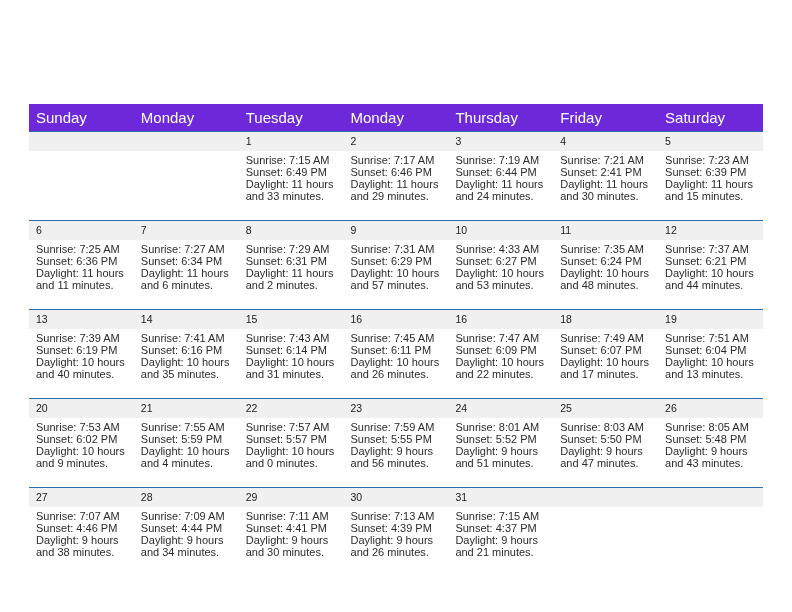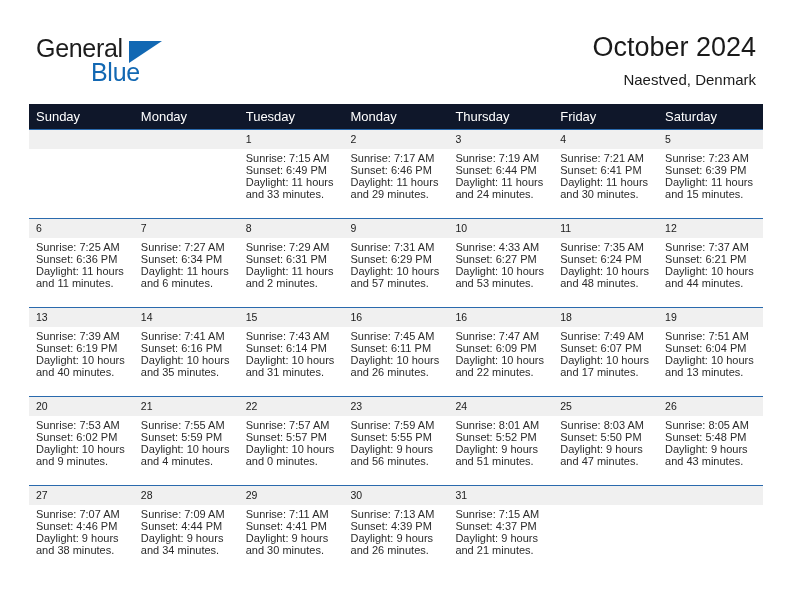--- a/index.html
+++ b/index.html
@@ -84,23 +84,23 @@
   .calendar {
     position: absolute;
     left: 29px;
     top: 104px;
     width: 734px;
     border-collapse: collapse;
     table-layout: fixed;
   }
 
   .calendar th {
-    background: #0f172a;
+    background: #6d28d9;
     color: #ffffff;
-    font-size: 13px;
+    font-size: 15px;
     font-weight: normal;
     text-align: left;
     padding: 5px 0 5px 7px;
     height: 20px;
     border: none;
   }
 
   .calendar td {
     width: 104.85px;
     height: 89px;
@@ -134,34 +134,20 @@
   }
   .details div { white-space: nowrap; }
 
   .empty .daynum-band { color: transparent; }
 </style>
 </head>
 <body>
 
 <div class="page">
 
-  <div class="header">
-
-    <div class="brand">
-      <span class="brand-general">General</span>
-      <span class="brand-tri"></span>
-      <span class="brand-blue">Blue</span>
-    </div>
-
-    <div class="title-block">
-      <div class="cal-title">October 2024</div>
-      <div class="cal-subtitle">Naestved, Denmark</div>
-    </div>
-
-  </div>
 
   <table class="calendar">
     <thead>
       <tr id="weekday-row">
           <th>Sunday</th>
           <th>Monday</th>
           <th>Tuesday</th>
           <th>Monday</th>
           <th>Thursday</th>
           <th>Friday</th>
@@ -223,21 +209,21 @@
                 <div>Daylight: 11 hours</div>
                 <div>and 24 minutes.</div>
               </div>
             </div>
           </td>
           <td>
             <div class="daycell">
               <div class="daynum-band">4</div>
               <div class="details">
                 <div>Sunrise: 7:21 AM</div>
-                <div>Sunset: 6:41 PM</div>
+                <div>Sunset: 2:41 PM</div>
                 <div>Daylight: 11 hours</div>
                 <div>and 30 minutes.</div>
               </div>
             </div>
           </td>
           <td>
             <div class="daycell">
               <div class="daynum-band">5</div>
               <div class="details">
                 <div>Sunrise: 7:23 AM</div>

